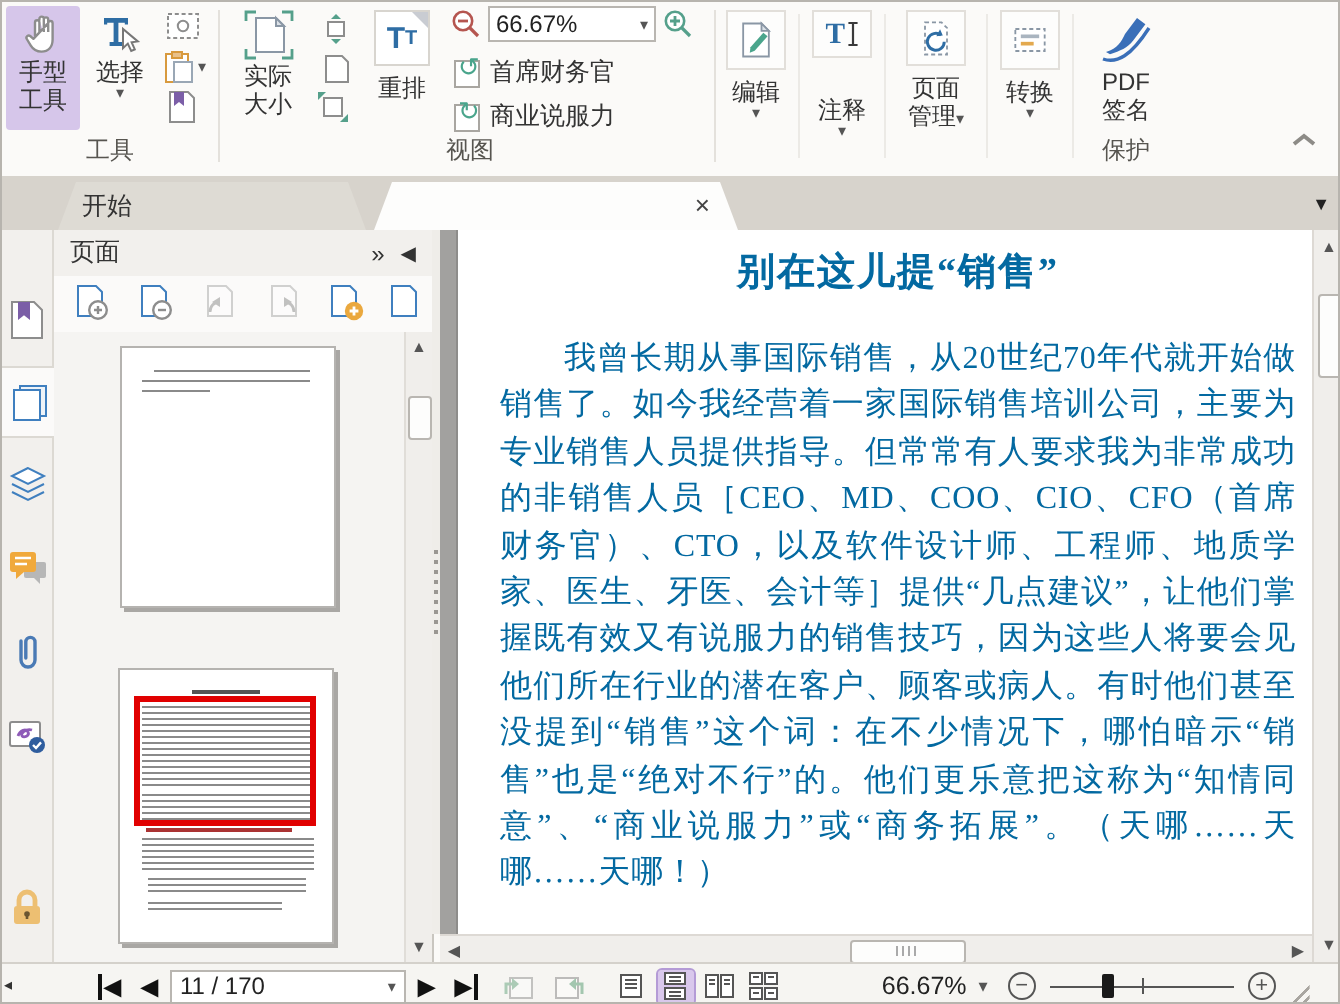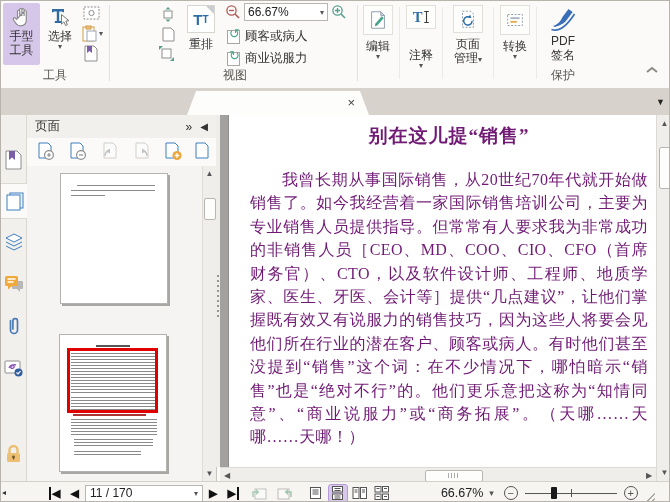--- a/index.html
+++ b/index.html
@@ -49,21 +49,21 @@
   .tline{position:absolute;background:repeating-linear-gradient(to bottom,#8a8a8a 0 1px,transparent 1px 3px);}
   .redrect{position:absolute;border:3px solid #e10000;}
   .pscroll{position:absolute;right:0;top:51px;width:13px;bottom:0;background:#f0eeeb;border-left:1px solid #e0ddd8;}
   .sarrow{position:absolute;left:0;width:13px;height:13px;font-size:8px;color:#555;display:flex;align-items:center;justify-content:center;}
   .sthumb{position:absolute;left:1px;width:10px;background:#fdfdfc;border:1px solid #b9b6b1;border-radius:2px;}
   .splitter{position:absolute;left:215px;top:114px;width:4px;height:352px;background:#efede9;}
   .splitgrip{position:absolute;left:1px;top:160px;width:2px;height:44px;background:repeating-linear-gradient(to bottom,#9a9792 0 2px,transparent 2px 5px);}
   
   .viewer{position:absolute;left:219px;top:114px;width:436px;height:352px;background:#a2a19f;overflow:hidden;}
   .page{position:absolute;left:9px;top:0;width:427px;height:352px;background:#fff;box-shadow:-1px 0 0 #8e8d8b;}
-  .doc{padding:6px 8px 0 21px;font-family:"Liberation Serif",serif;color:#701a75;}
+  .doc{padding:6px 8px 0 21px;font-family:"Liberation Serif",serif;color:#0369a1;}
   .doc h1{margin:2px 0 19px 0;font-size:19px;text-align:center;font-weight:bold;letter-spacing:1px;}
   .doc p{margin:0 0 22px 0;font-size:16px;line-height:23.4px;text-align:justify;text-indent:2em;letter-spacing:.4px;}
   .hscroll{position:absolute;left:219px;top:466px;width:436px;height:14px;background:#f0eeeb;border-top:1px solid #ddd9d4;display:flex;align-items:center;}
   .harrow{font-size:8px;color:#555;width:14px;text-align:center;}
   .hthumb{position:absolute;left:205px;width:56px;height:10px;top:2px;background:#fdfdfc;border:1px solid #b9b6b1;border-radius:2px;}
   .hthumb::after{content:"";position:absolute;left:22px;top:2px;width:10px;height:5px;background:repeating-linear-gradient(to right,#aaa 0 1px,transparent 1px 3px);}
   .vscroll{position:absolute;left:655px;top:114px;width:15px;height:366px;background:#f0eeeb;border-left:1px solid #ddd9d4;}
   
   .statusbar{position:absolute;left:0;top:480px;width:670px;height:22px;background:#f6f5f2;border-top:1px solid #d4d1cb;display:flex;align-items:center;}
   .nav{font-size:11px;color:#111;font-weight:bold;display:flex;align-items:center;}
@@ -133,20 +133,33 @@
       <span class="mini">
         <svg width="14" height="17" viewBox="0 0 14 17">
             <path d="M1 1h9l3 3v12H1z" fill="#fff" stroke="#8d8d8d"></path>
             <path d="M3 1h5v7l-2.5-2L3 8z" fill="#7b5ea7"></path>
           </svg>
       </span>
     </div>
     <div class="grouplabel" style="left:0;width:108px;">工具</div>
     <div class="rdiv" style="left:108px;"></div>
 
+    <div class="bigbtn" style="left:113px;width:40px;">
+      <span style="margin-top:1px;">
+        <svg width="27" height="27" viewBox="0 0 27 27">
+            <path d="M7 5h10l4 4v13H7z" fill="#fff" stroke="#8a97a5"></path>
+            <path d="M17 5l4 4h-4z" fill="#dde3e9" stroke="#8a97a5"></path>
+            <g stroke="#55a08b" fill="none" stroke-width="1.4">
+              <path d="M2 6.5V2H7M25 6.5V2h-5M2 20.5V25H7M25 20.5V25h-5"></path>
+            </g>
+          </svg>
+      </span>
+      <span class="lbl">实际</span>
+      <span class="lbl">大小</span>
+    </div>
 
     <div class="abs" style="left:157px;top:4px;">
       <span class="mini">
         <svg width="14" height="17" viewBox="0 0 14 17">
             <path d="M7 1l2.5 2.5h-5z" fill="#55a08b"></path>
             <rect x="3" y="5" width="8" height="7" fill="#fff" stroke="#8d8d8d"></rect>
             <path d="M7 16l-2.5-2.5h5z" fill="#55a08b"></path>
           </svg>
       </span>
     </div>
@@ -192,21 +205,21 @@
             <path d="M4 6.5h5M6.5 4v5" stroke="#55a08b" stroke-width="1.4"></path>
             <path d="M10 10l4 4" stroke="#55a08b" stroke-width="1.6"></path>
           </svg>
       </span>
     </div>
     <div class="abs rotrow" style="left:226px;top:25px;">
       <span style="position:relative;width:14px;height:14px;">
         <span class="rotpg" style="position:absolute;left:0;top:1px;"></span>
         <span class="rotglyph" style="position:absolute;left:2px;top:-3px;">↺</span>
       </span>
-      <span class="rl">顾客或病人</span>
+      <span class="rl">首席财务官</span>
     </div>
     <div class="abs rotrow" style="left:226px;top:47px;">
       <span style="position:relative;width:14px;height:14px;">
         <span class="rotpg" style="position:absolute;left:0;top:1px;"></span>
         <span class="rotglyph" style="position:absolute;left:2px;top:-3px;">↻</span>
       </span>
       <span class="rl">商业说服力</span>
     </div>
     <div class="grouplabel" style="left:112px;width:244px;">视图</div>
     <div class="rdiv" style="left:356px;"></div>
@@ -275,20 +288,23 @@
     <div class="grouplabel" style="left:538px;width:48px;">保护</div>
 
     <span class="abs" style="left:644px;top:64px;">
       <svg width="14" height="10" viewBox="0 0 14 10">
           <path d="M2 7l5-4 5 4" fill="none" stroke="#8d8b87" stroke-width="2"></path>
         </svg>
     </span>
   </div>
 
   <div class="tabbar">
+    <div class="tab inactive" style="left:28px;width:154px;">
+      <span>开始</span>
+    </div>
     <div class="tab active" style="left:186px;width:182px;">
       <span class="tabclose">×</span>
     </div>
     <span class="tablist">▼</span>
   </div>
 
   <div class="strip">
     <div class="sico" style="top:28px;">
       <span>
         <svg width="17" height="20" viewBox="0 0 17 20">

